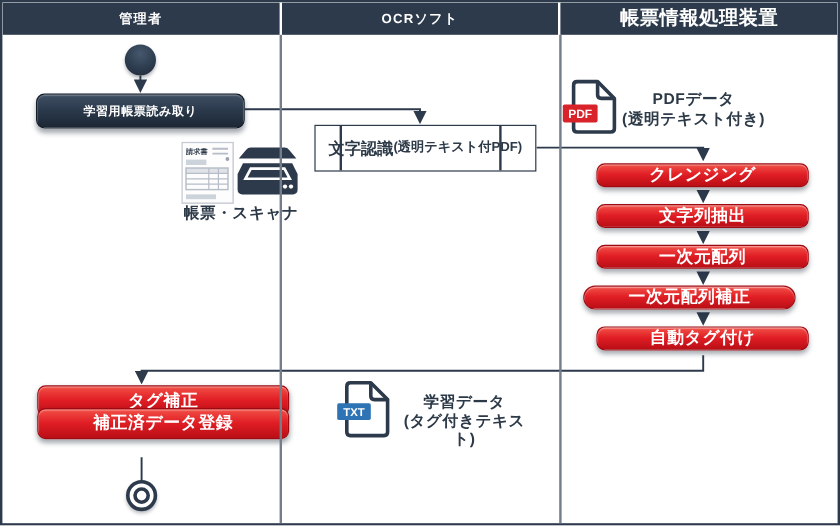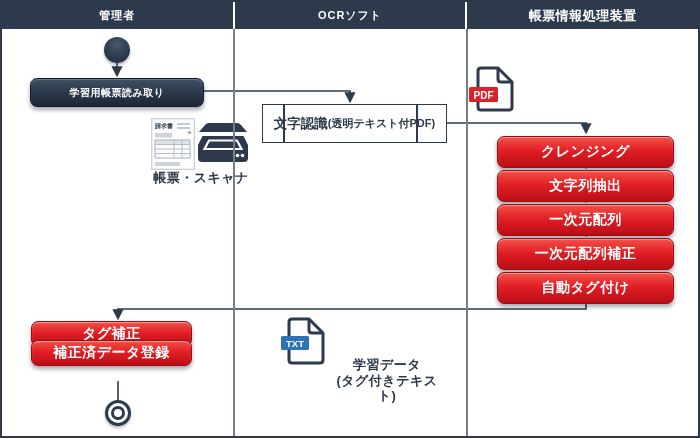--- a/index.html
+++ b/index.html
@@ -12,21 +12,21 @@
   }
 
   
   .lane-header { position:absolute; left:0; top:0; width:696px; height:27px;
     display:flex; gap:2px; background:#fff; }
   .lane-header .cell {
     flex:1; background:#2d3a4c; color:#fff; font-weight:bold;
     display:flex; align-items:center; justify-content:center;
     font-size:11px; letter-spacing:1px;
   }
-  .lane-header .cell.small { font-size:13px; letter-spacing:0.5px; }
+  .lane-header .cell.small { font-size:16px; letter-spacing:0.5px; }
 
   
   .divider { position:absolute; top:27px; bottom:0; width:1.5px;
     background:#747d8a; z-index:5; pointer-events:none; }
   .divider.d1 { left:231px; }
   .divider.d2 { left:464px; }
 
   .connectors { position:absolute; left:0; top:0; z-index:2; }
 
   
@@ -49,32 +49,32 @@
     position:absolute; left:28px; top:76px; width:174px; height:29px;
     border-radius:7px; z-index:3;
     background:linear-gradient(180deg,#405064 0%, #2b3a4c 45%, #1c2734 100%);
     border:1px solid #141d28;
     box-shadow:0 3px 4px rgba(30,40,55,.4), inset 0 1px 1px rgba(255,255,255,.25);
     color:#fff; font-weight:bold; font-size:10px;
     display:flex; align-items:center; justify-content:center; letter-spacing:0.5px;
   }
 
   .red-box {
-    position:absolute; width:177px; height:32px; border-radius:7px; z-index:3;
+    position:absolute; width:177px; height:20px; border-radius:7px; z-index:3;
     background:linear-gradient(180deg,#f25047 0%, #e01d24 48%, #ba0e16 100%);
     border:1px solid #9d0a11;
     box-shadow:0 3px 4px rgba(30,40,55,.4), inset 0 1px 1px rgba(255,255,255,.45);
     color:#fff; font-weight:bold; font-size:14px;
     display:flex; align-items:center; justify-content:center; letter-spacing:0.5px;
   }
-  .red-box.left { left:29px; width:161px; height:26px; }
+  .red-box.left { left:29px; width:210px; height:26px; }
   .red-box.r0 { left:495px; top:134px; }
   .red-box.r1 { left:495px; top:168px; }
   .red-box.r2 { left:495px; top:202px; }
-  .red-box.r3 { left:495px; top:236px; }
+  .red-box.r3 { left:484px; top:236px;border-radius:12px; }
   .red-box.r4 { left:495px; top:270px; }
   .red-box.l0 { top:319px; }
   .red-box.l1 { top:338px; }
 
   .process-box {
     position:absolute; left:260px; top:102px; width:185px; height:39px;
     background:#fff; border:1.6px solid #2d3a4c; z-index:3;
     display:flex; flex-direction:row; align-items:center; justify-content:center;
     color:#2c3947; line-height:1.15;
   }
@@ -89,21 +89,21 @@
   .icon.scanner { left:195px; top:120px; }
   .icon.pdf-file { left:466px; top:63px; }
   .icon.txt-file { left:277px; top:314px; }
 
   .caption {
     position:absolute; z-index:4; color:#2c3947; font-weight:bold;
     text-align:center; font-size:13px; line-height:15.5px; letter-spacing:0.5px;
   }
   .caption.scanner-label { left:118px; top:168px; width:162px; }
   .caption.pdf-label { left:511px; top:73px; width:130px; }
-  .caption.txt-label { left:326px; top:325px; width:118px;margin-top:30px; }
+  .caption.txt-label { left:326px; top:325px; width:118px; }
 </style>
 </head>
 <body>
 
 <div class="stage">
 
   <div class="lane-header">
     <div class="cell">管理者</div>
     <div class="cell">OCRソフト</div>
     <div class="cell small">帳票情報処理装置</div>
@@ -167,20 +167,24 @@
     <span class="t1">文字認識</span>
     <span class="t2">(透明テキスト付PDF)</span>
   </div>
 
   <svg class="icon pdf-file" width="48" height="47" viewBox="0 0 48 47">
     <path d="M13 3 H30 L44 17 V42 Q44 45 41 45 H13 Q10 45 10 42 V6 Q10 3 13 3 Z" fill="#fff" stroke="#2d3a4c" stroke-width="3" stroke-linejoin="round"></path>
     <path d="M30 3 V14 Q30 17 33 17 H44" fill="none" stroke="#2d3a4c" stroke-width="3"></path>
     <rect x="1" y="22" width="29" height="15" rx="1.5" fill="#d8232a"></rect>
     <text x="15.5" y="33.5" font-size="10" font-weight="bold" fill="#fff" text-anchor="middle">PDF</text>
   </svg>
+  <div class="caption pdf-label">
+    <div>PDFデータ</div>
+    <div>(透明テキスト付き)</div>
+  </div>
 
   <div class="red-box r0">クレンジング</div>
   <div class="red-box r1">文字列抽出</div>
   <div class="red-box r2">一次元配列</div>
   <div class="red-box r3">一次元配列補正</div>
   <div class="red-box r4">自動タグ付け</div>
 
   <div class="red-box left l0">タグ補正</div>
   <div class="red-box left l1">補正済データ登録</div>
 

